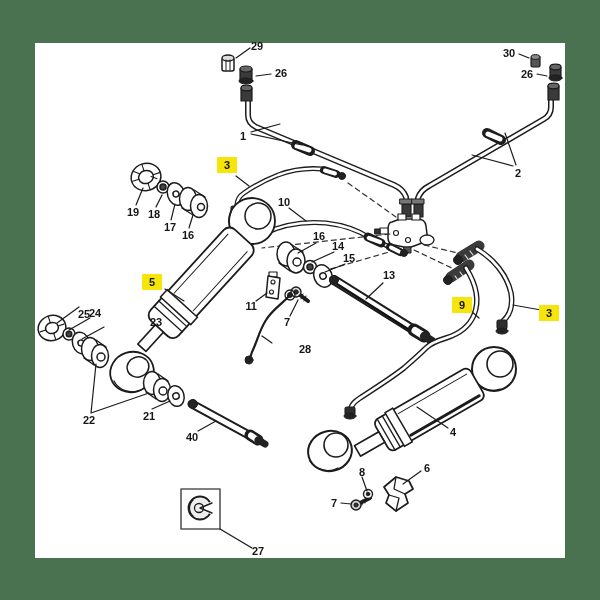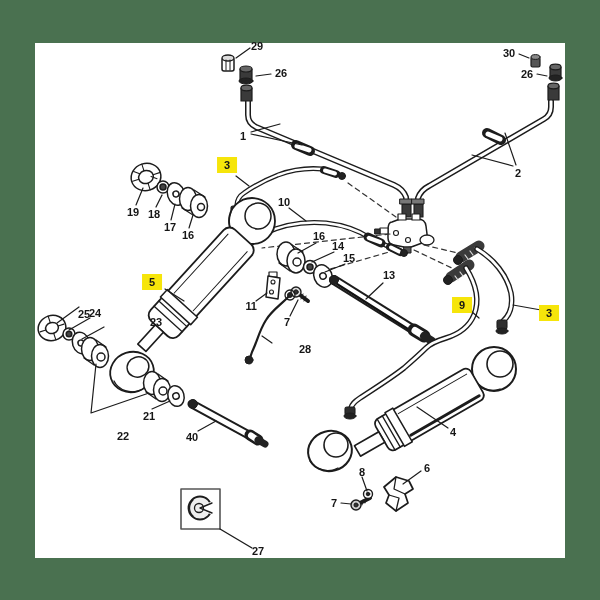--- a/index.html
+++ b/index.html
@@ -344,21 +344,21 @@
       <span class="callout" style="left: 338px; top: 246px;">14</span>
       <span class="callout" style="left: 349px; top: 258px;">15</span>
       <span class="callout" style="left: 389px; top: 275px;">13</span>
       <span class="callout" style="left: 251px; top: 306px;">11</span>
       <span class="callout" style="left: 287px; top: 322px;">7</span>
       <span class="callout" style="left: 278px; top: 349px; margin-left: 27px;">28</span>
       <span class="callout hl" style="left: 152px; top: 282px;">5</span>
       <span class="callout" style="left: 84px; top: 314px;">25</span>
       <span class="callout" style="left: 95px; top: 313px; text-align: right;">24</span>
       <span class="callout" style="left: 109px; top: 322px; margin-left: 47px;">23</span>
-      <span class="callout" style="left: 89px; top: 436px; margin-left: 34px;">22</span>
+      <span class="callout" style="left: 89px; top: 420px;">22</span>
       <span class="callout" style="left: 149px; top: 416px;">21</span>
       <span class="callout" style="left: 192px; top: 437px;">40</span>
       <span class="callout hl" style="left: 462px; top: 305px;">9</span>
       <span class="callout hl" style="left: 549px; top: 313px;">3</span>
       <span class="callout" style="left: 453px; top: 432px;">4</span>
       <span class="callout" style="left: 362px; top: 472px;">8</span>
       <span class="callout" style="left: 427px; top: 468px;">6</span>
       <span class="callout" style="left: 334px; top: 503px;">7</span>
       <span class="callout" style="left: 258px; top: 551px;">27</span>
     </div>

